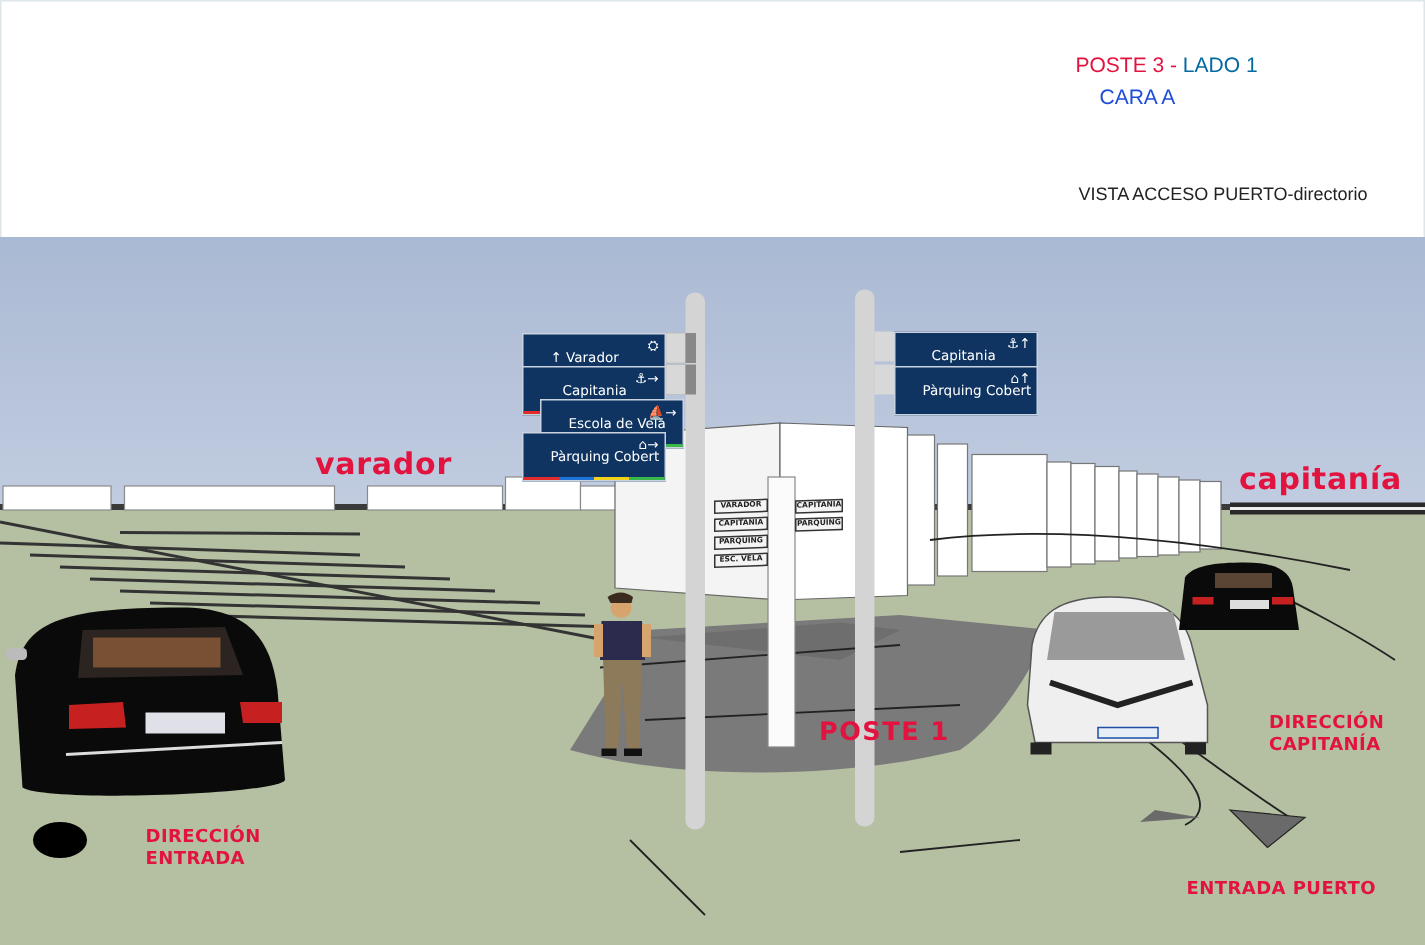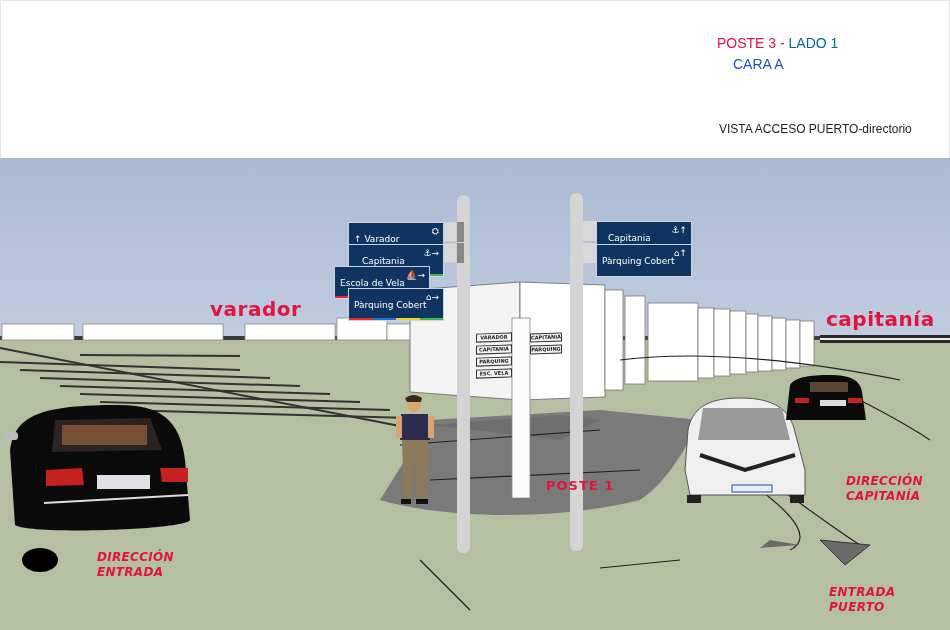--- a/index.html
+++ b/index.html
@@ -10,25 +10,25 @@
   .hdr-line2 { position: absolute; left: 716px; top: 55px; font-family: "Liberation Sans", sans-serif; font-size: 14px; color: #1d4ed8; margin-left: 16px; }
   .hdr-desc { position: absolute; left: 718px; top: 82px; font-family: "Liberation Sans", sans-serif; font-size: 12px; color: #222; line-height: 16px; }
   .hdr-view { position: absolute; left: 718px; top: 121px; font-family: "Liberation Sans", sans-serif; font-size: 12px; color: #222; }
 
   .scene { position: absolute; left: 0; top: 158px; width: 950px; height: 472px; overflow: hidden;
            background: linear-gradient(#aab9d3 0%, #c2cde0 40%, #dfe5ee 100%); }
   .scene svg { position: absolute; left: 0; top: 0; }
 
   .label { position: absolute; font-family: "DejaVu Sans", sans-serif; font-weight: bold; color: #e3133f; }
   .lbl-big { font-size: 20px; letter-spacing: 0.5px; }
-  .lbl-small { font-size: 12px; line-height: 15px; letter-spacing: 0.3px; font-style: italic; }
-  .lbl-poste { font-size: 13px; letter-spacing: 1px; }
+  .lbl-small { font-size: 12px; line-height: 15px; letter-spacing: 0.3px; }
+  .lbl-poste { font-size: 17px; letter-spacing: 1px; }
 
   .sign { position: absolute; height: 33px; background: #0f3461; border: 1px solid #c9d3e0; color: #fff;
-          font-family: "DejaVu Sans", sans-serif; font-size: 9px; display: flex; align-items: center; padding-left: 5px; }
+          font-family: "DejaVu Sans", sans-serif; font-size: 9px; display: flex; align-items: center; padding-left: 18px; }
   .sign .stripe { position: absolute; left: 0; right: 0; bottom: 0; height: 2px;
           background: linear-gradient(90deg, #e32b2b 0 25%, #1e73d8 25% 50%, #f2d21a 50% 75%, #3bb84a 75% 100%); }
   .sign .txt { white-space: nowrap; }
   .sign .ico { position: absolute; right: 4px; top: 3px; font-size: 9px; }
 
   .mini-sign { position: absolute; height: 9px; background: #f4f4f4; border: 1px solid #333; font-size: 5px;
                font-family: "DejaVu Sans", sans-serif; font-weight: bold; color: #222; text-align: center; line-height: 7px; transform: skewY(-2deg); }
 </style>
 </head>
 <body>
@@ -160,21 +160,21 @@
   <div class="sign" style="left:348px; top:64px; width:96px;">
     <span class="txt">↑ Varador</span>
     <span class="ico">⛭</span>
     <span class="stripe"></span>
   </div>
   <div class="sign" style="left:348px; top:86px; width:96px;">
     <span class="txt" style="padding-left:8px">Capitania</span>
     <span class="ico">⚓→</span>
     <span class="stripe"></span>
   </div>
-  <div class="sign" style="left:334px; top:108px; width:96px;">
+  <div class="sign" style="left:360px; top:108px; width:96px;">
     <span class="txt" style="padding-left:0px">Escola de Vela</span>
     <span class="ico">⛵→</span>
     <span class="stripe"></span>
   </div>
   <div class="sign" style="left:348px; top:130px; width:96px;">
     <span class="txt">Pàrquing Cobert</span>
     <span class="ico">⌂→</span>
     <span class="stripe"></span>
   </div>
 
@@ -199,14 +199,14 @@
   <div class="label lbl-big" style="left:826px; top:149px;">capitanía</div>
   <div class="label lbl-poste" style="left:546px; top:320px;">POSTE 1</div>
   <div class="label lbl-small" style="left:97px; top:392px;">
     <div>DIRECCIÓN</div>
     <div>ENTRADA</div>
   </div>
   <div class="label lbl-small" style="left:846px; top:316px;">
     <div>DIRECCIÓN</div>
     <div>CAPITANÍA</div>
   </div>
-  <div class="label lbl-small" style="left:791px; top:427px;margin-left:38px;">ENTRADA PUERTO</div>
+  <div class="label lbl-small" style="left:791px; top:427px;">ENTRADA PUERTO</div>
 </div>
 
 </body></html>

